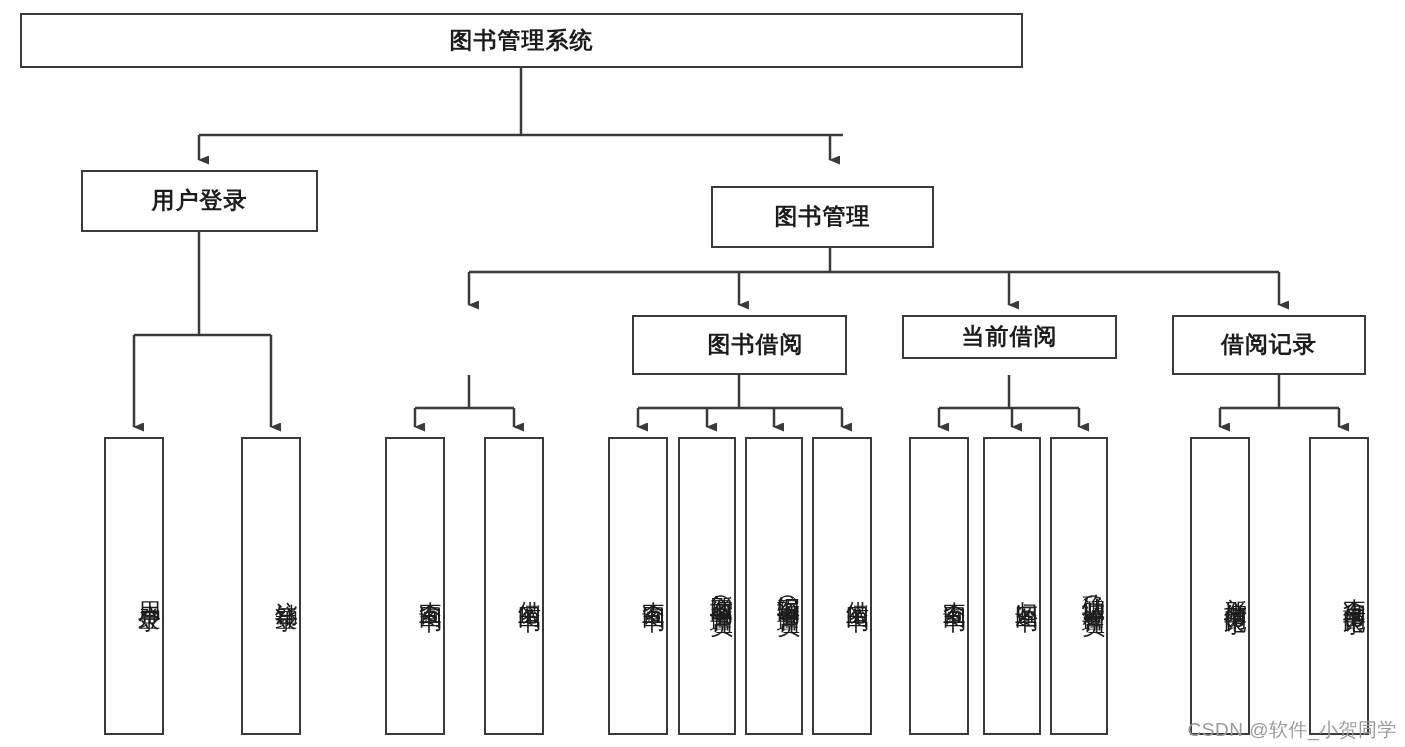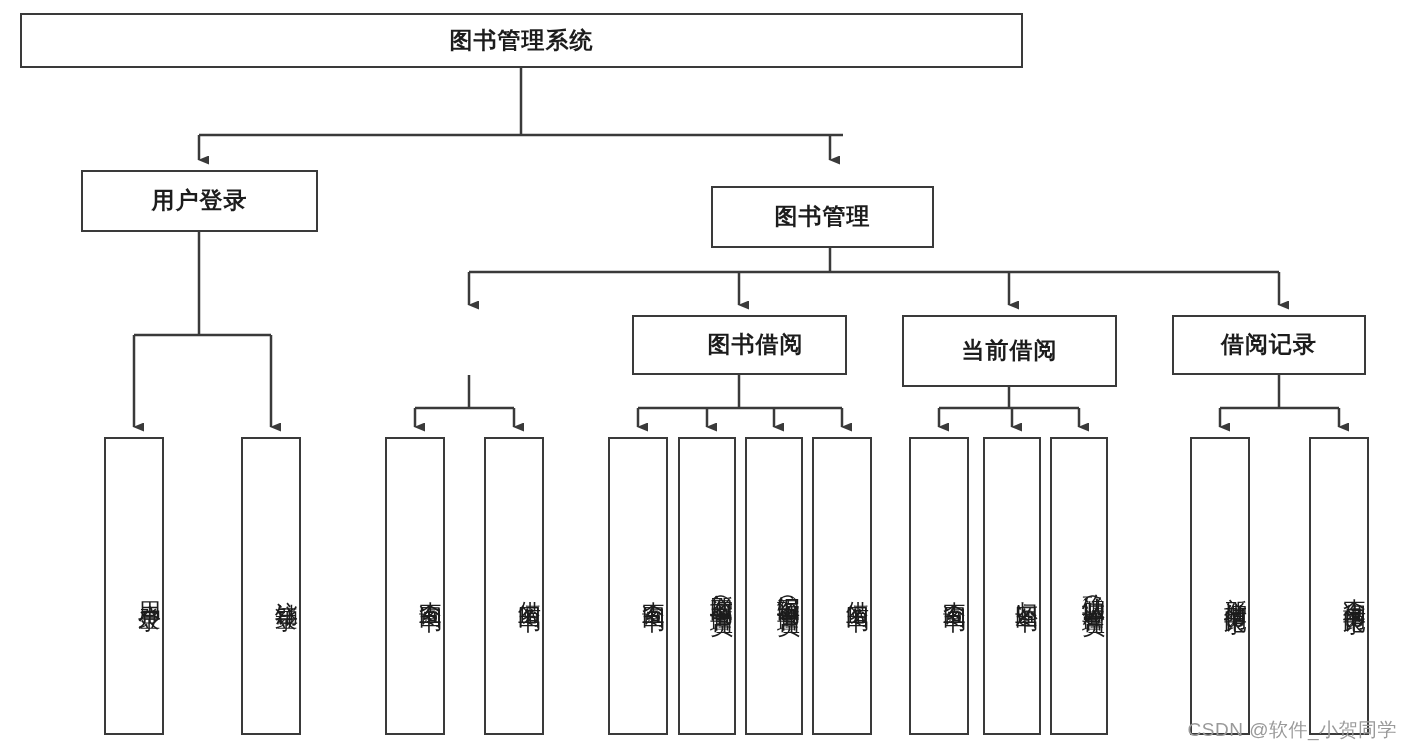--- a/index.html
+++ b/index.html
@@ -132,21 +132,21 @@
   <div class="node h-text" id="n-l2-0" style="left: 81px; top: 170px; width: 237px; height: 62px;">
     <span class="node-label">用户登录</span>
   </div>
   <div class="node h-text" id="n-l2-1" style="left: 711px; top: 170px; width: 223px; height: 62px; margin-top: 16px;">
     <span class="node-label">图书管理</span>
   </div>
 
   <div class="node h-text" id="n-l3-1" style="left: 632px; top: 315px; width: 215px; height: 60px; padding-left: 32px;">
     <span class="node-label">图书借阅</span>
   </div>
-  <div class="node h-text" id="n-l3-2" style="left: 902px; top: 315px; width: 215px; height: 72px;">
+  <div class="node h-text" id="n-l3-2" style="left: 902px; top: 315px; width: 215px; height: 44px;">
     <span class="node-label">当前借阅</span>
   </div>
   <div class="node h-text" id="n-l3-3" style="left: 1172px; top: 315px; width: 194px; height: 60px;">
     <span class="node-label">借阅记录</span>
   </div>
 
   <div class="node v-text" id="n-leaf-0" style="left: 104px; top: 437px; width: 60px; height: 298px;">
     <span class="node-label">用户登录</span>
   </div>
   <div class="node v-text" id="n-leaf-1" style="left: 241px; top: 437px; width: 60px; height: 298px;">

